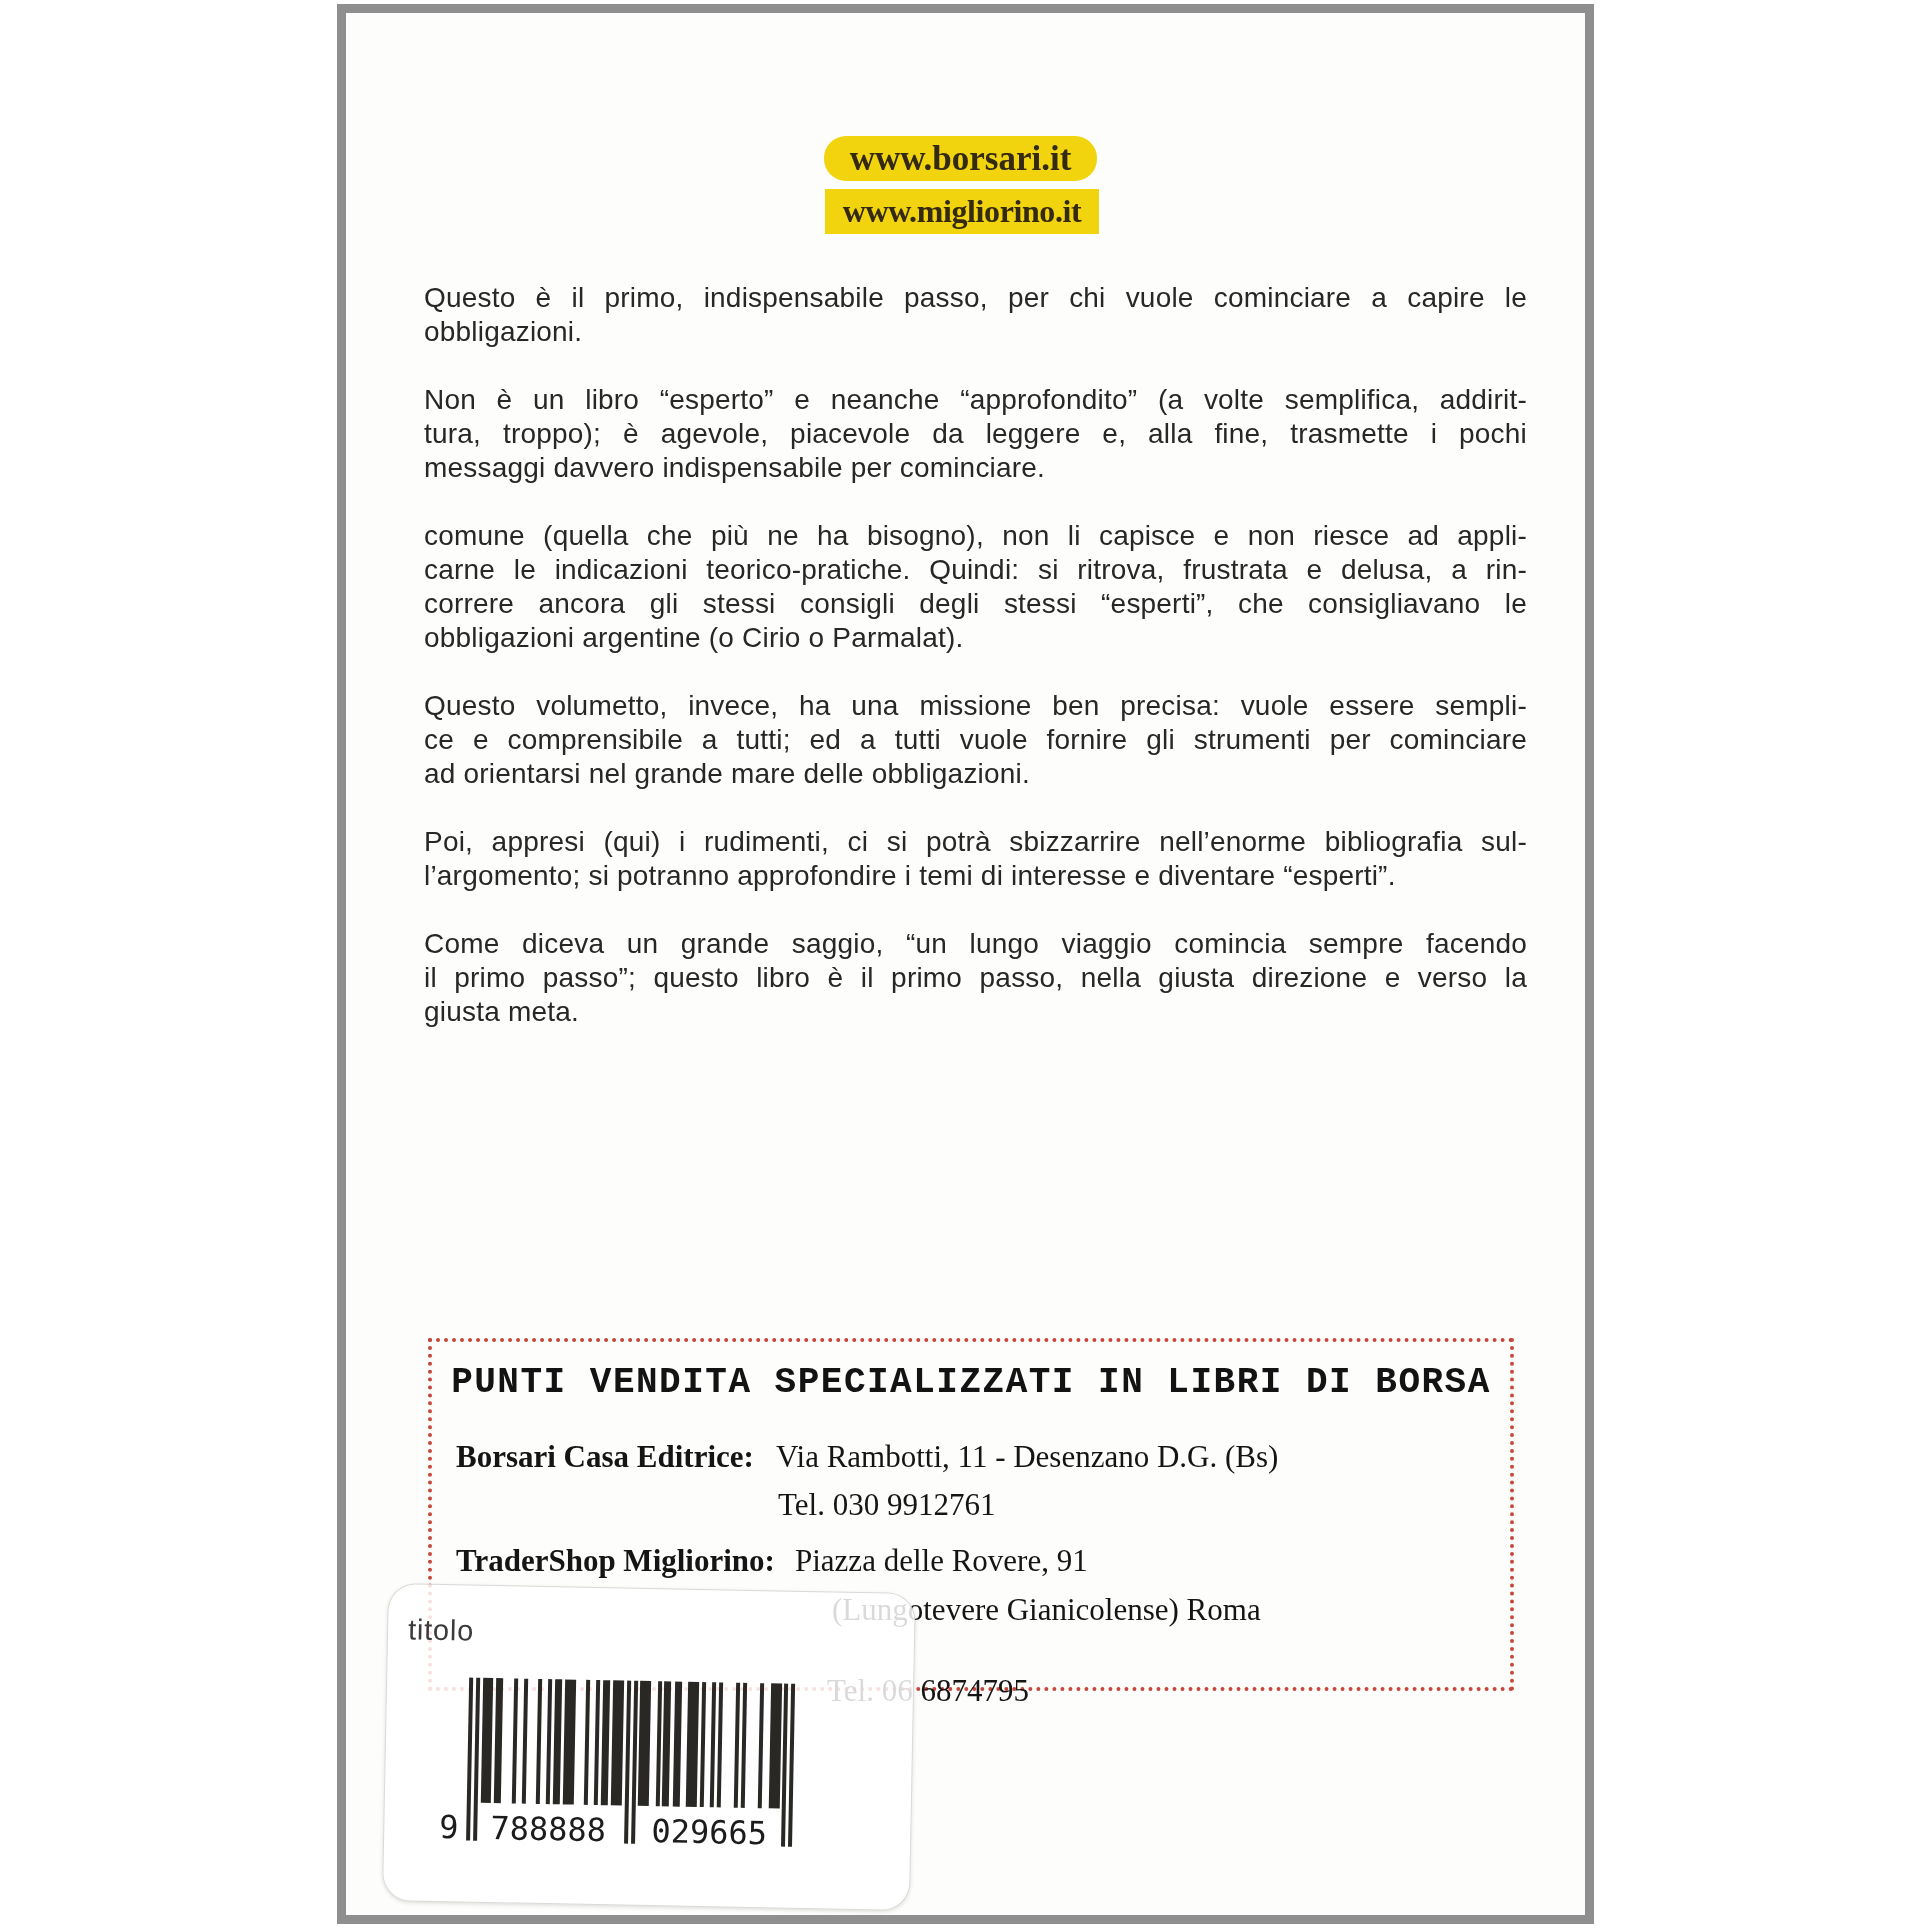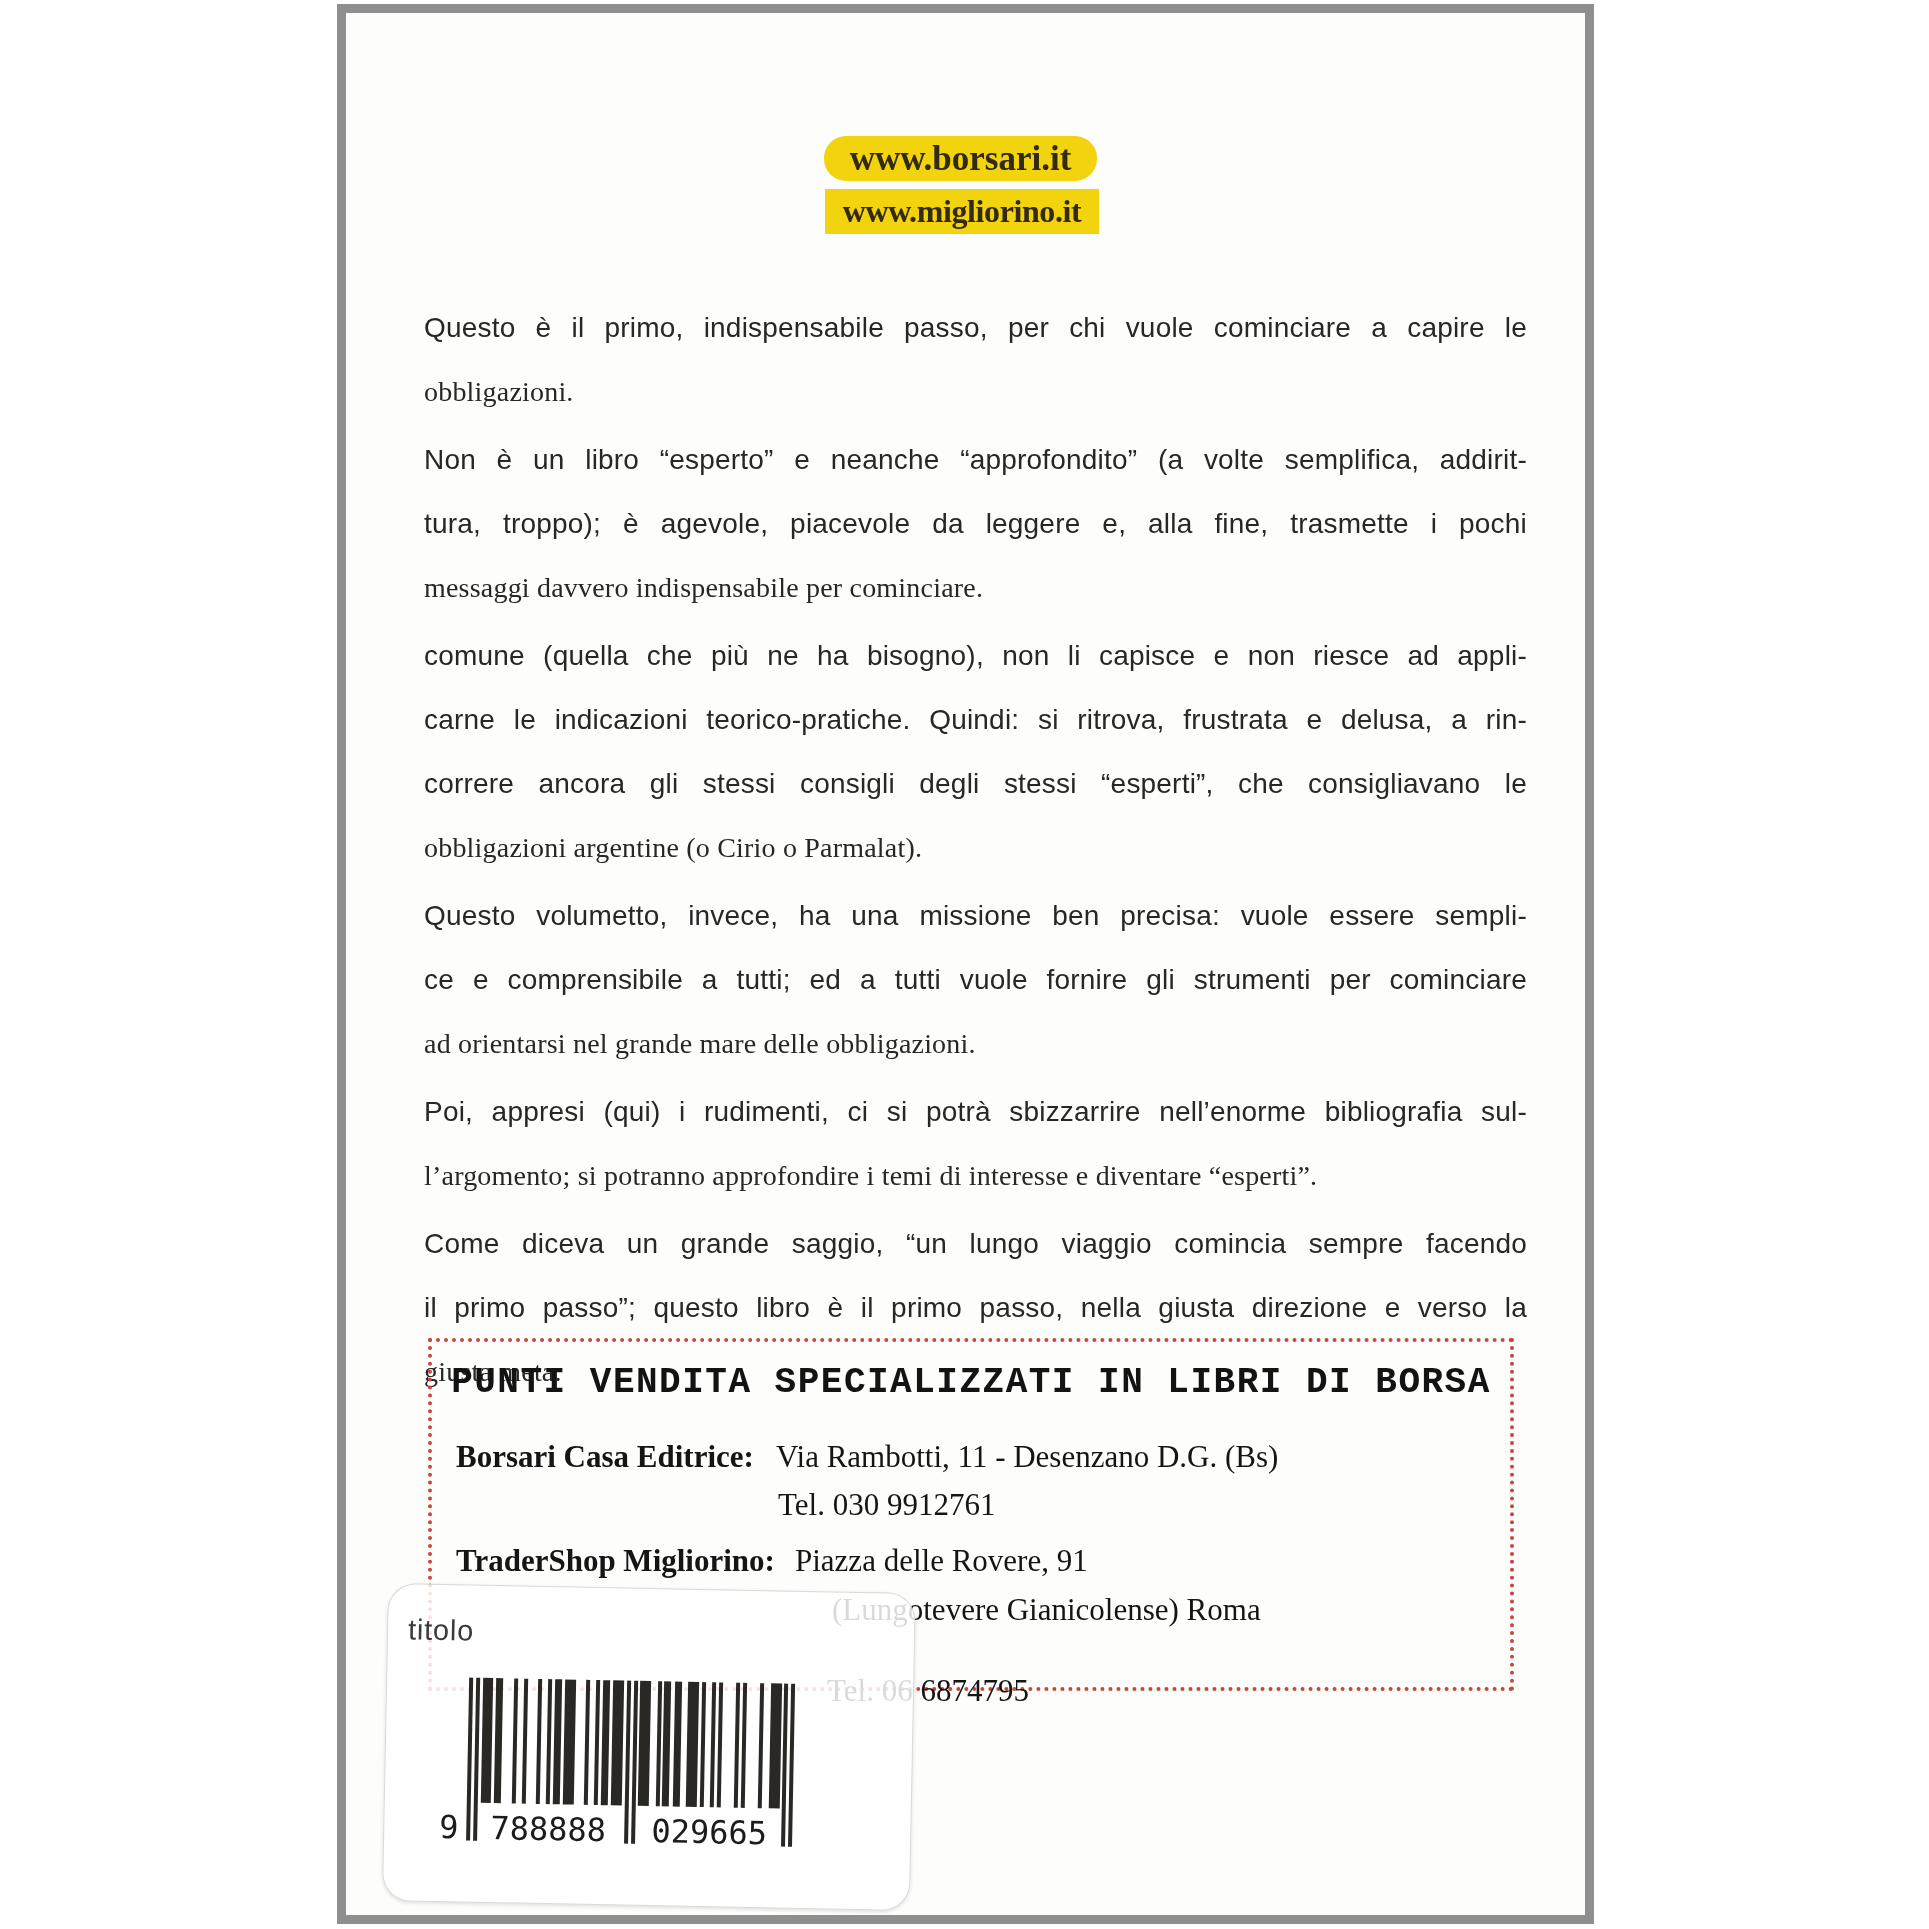--- a/index.html
+++ b/index.html
@@ -12,22 +12,22 @@
   
   .banner{position:absolute;background:#f2d40e;color:#332a10;
           font-family:"Liberation Serif",serif;font-weight:bold;text-align:center;}
   .banner-1{left:478px;top:123px;width:273px;height:45px;font-size:35px;line-height:45px;border-radius:22px;}
   .banner-2{left:479px;top:176px;width:274px;height:45px;font-size:32px;line-height:45px;letter-spacing:-0.4px;}
 
   
   .body-text{position:absolute;left:78px;top:268px;width:1103px;color:#272727;
              font-size:28px;line-height:34px;letter-spacing:0.2px;}
   .para{margin:0 0 34px 0;}
-  .tl{text-align:justify;text-align-last:justify;white-space:normal;margin-top:30px;}
-  .tl.last{text-align:left;text-align-last:left;font-family:Liberation Serif, serif;}
+  .tl{text-align:justify;text-align-last:justify;white-space:normal;}
+  .tl.last{text-align:left;text-align-last:left;}
 
   
   .salesbox{position:absolute;left:82px;top:1325px;width:1086px;height:353px;box-sizing:border-box;
             border:4.6px dotted #c7473b;font-family:"Liberation Serif",serif;color:#151515;}
   .salesbox-title{position:absolute;left:0;right:0;top:20px;text-align:center;
                   font-weight:bold;font-size:36px;letter-spacing:1.5px;color:#131313;font-family:Liberation Mono, monospace;}
   .sb-item{position:absolute;font-size:31px;line-height:1.15;}
   .sb-label{font-weight:bold;}
   .sb-l1{left:24px;top:97px;}
   .sb-v1a{left:344px;top:97px;}

